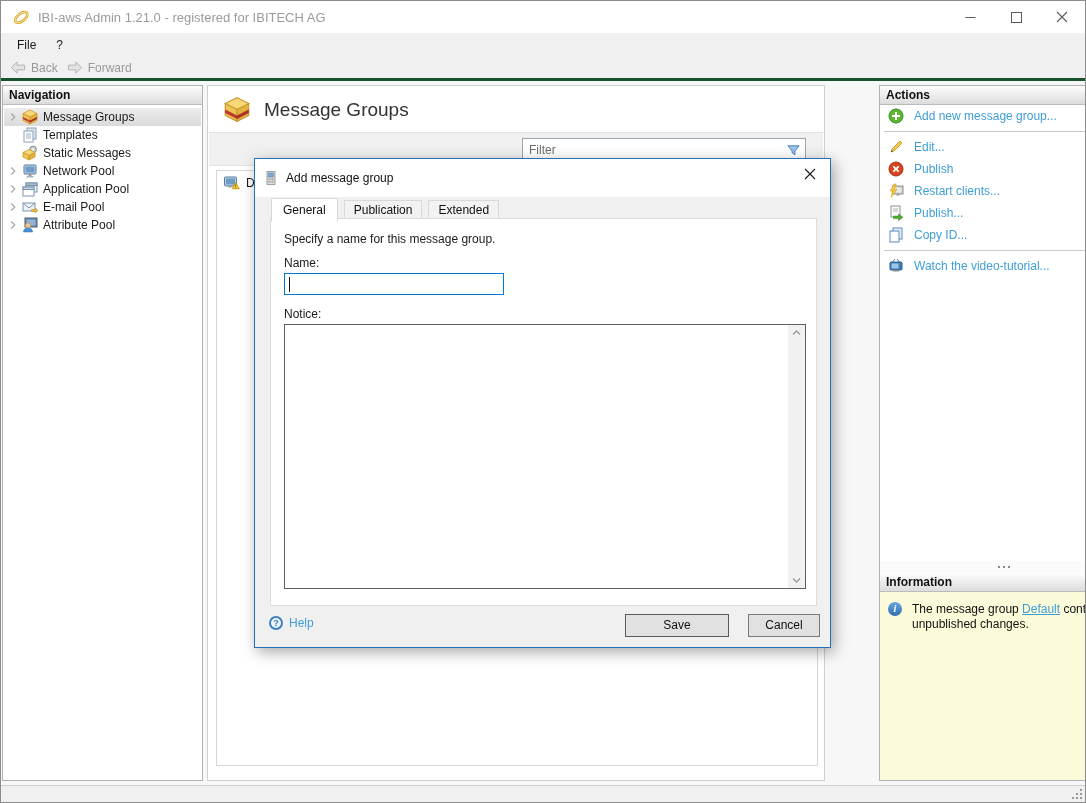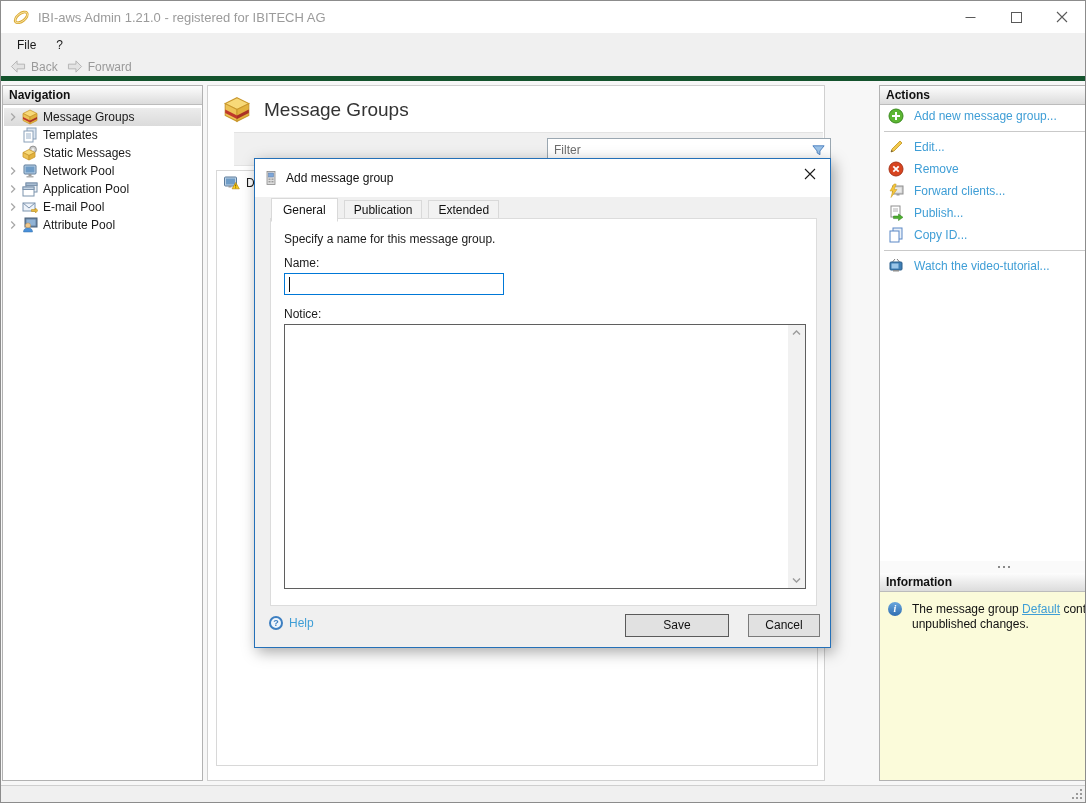--- a/index.html
+++ b/index.html
@@ -10,21 +10,21 @@
   
   .titlebar { position:absolute; left:0; top:0; right:0; height:32px; background:#fff; display:flex; align-items:center; }
   .app-icon { width:18px; height:18px; margin:0 8px 0 11px; }
   .win-title { font-size:13px; color:#9b9b9b; }
   .win-controls { position:absolute; right:0; top:0; height:32px; display:flex; }
   .win-btn { width:46px; height:32px; display:flex; align-items:center; justify-content:center; }
 
   
   .menubar { position:absolute; left:0; top:32px; right:0; height:24px; background:#f0f0f0; display:flex; align-items:flex-start; }
   .menu-item { padding:0 10px; height:24px; line-height:24px; }
-  .toolbar { position:absolute; left:0; top:56px; right:0; height:24px; background:#f0f0f0; display:flex; align-items:center; border-bottom:5px solid #14532d; }
+  .toolbar { position:absolute; left:0; top:56px; right:0; height:24px; background:#f0f0f0; display:flex; align-items:center; border-bottom:3px solid #14532d; }
   .tool-btn { display:flex; align-items:center; gap:4px; margin-left:8px; color:#9a9a9a; }
   .tool-btn svg { width:18px; height:15px; }
 
   
   .content { position:absolute; left:0; top:80px; right:0; height:706px; background:#f7f7f7; }
   .panel { position:absolute; background:#fff; }
   .panel-header { height:19px; line-height:18px; padding:0 6px; font-weight:bold; color:#111;
     background:linear-gradient(#fdfdfd,#dcdcdc); border-bottom:1px solid #bcbcbc; }
 
   
@@ -34,21 +34,21 @@
   .tree-row.selected { background:linear-gradient(#ececec,#dbdbdb); }
   .expander { width:18px; height:16px; flex:0 0 18px; display:flex; align-items:center; justify-content:center; }
   .tree-icon { width:16px; height:16px; flex:0 0 16px; margin-right:5px; }
   .tree-label { white-space:nowrap; }
 
   
   #main-panel { left:206px; top:4px; width:618px; height:696px; border:1px solid #d0d0d0; }
   .main-title { position:absolute; left:14px; top:10px; display:flex; align-items:center; gap:12px; }
   .main-title svg { width:30px; height:27px; }
   .main-title .txt { font-size:19px; color:#333; }
-  .filter-strip { position:absolute; left:1px; right:1px; top:46px; height:34px; background:#f0f0f0; border-top:1px solid #e3e3e3; border-bottom:1px solid #e3e3e3;margin-left:25px; }
+  .filter-strip { position:absolute; left:1px; right:1px; top:46px; height:34px; background:#f0f0f0; border-top:1px solid #e3e3e3; border-bottom:1px solid #e3e3e3; }
   .filter-box { position:absolute; left:313px; top:5px; width:284px; height:24px; background:#fff; border:1px solid #9aa7b1; }
   .filter-box input { position:absolute; left:6px; top:1px; width:250px; height:20px; border:none; outline:none; font-size:12px; font-family:inherit; color:#333; background:transparent; }
   .filter-box input::placeholder { color:#6e6e6e; opacity:1; }
   .filter-funnel { position:absolute; right:4px; top:4px; width:15px; height:15px; }
   .list-box { position:absolute; left:8px; top:84px; width:602px; height:596px; border:1px solid #d8d8d8; background:#fff; }
   .list-row { display:flex; align-items:center; gap:6px; padding:4px 0 0 6px; }
   .list-row svg { width:17px; height:16px; }
 
   
   #right-panel { left:830px; top:4px; width:251px; height:696px; border:1px solid #b2b2b2; display:flex; flex-direction:column;margin-left:48px; }
@@ -305,30 +305,30 @@
             <polygon points="3,13 4,10 12,2 14,4 6,12" fill="#f2c94c" stroke="#b8860b" stroke-width="0.7"></polygon>
             <polygon points="3,13 3.7,11 5,12.3" fill="#4a4a4a"></polygon>
             </svg>
           <span>Edit...</span>
         </div>
         <div class="action-item">
           <svg viewBox="0 0 16 16">
             <circle cx="8" cy="8" r="7" fill="#d8441f" stroke="#a83318"></circle>
             <path d="M5.3 5.3 L10.7 10.7 M10.7 5.3 L5.3 10.7" stroke="#fff" stroke-width="1.8"></path>
             </svg>
-          <span>Remove</span>
+          <span>Publish</span>
         </div>
         <div class="action-item">
           <svg viewBox="0 0 16 16">
             <rect x="4.5" y="3" width="10.5" height="8" fill="#cfcfcf" stroke="#8f8f8f"></rect>
             <rect x="6" y="4.5" width="7.5" height="5" fill="#e9e9e9"></rect>
             <rect x="8.5" y="11" width="3" height="1.5" fill="#9a9a9a"></rect>
             <polygon points="6,1 2,8 4.6,8 3,14.5 9,6.5 6.2,6.5 8.2,1" fill="#f5c53c" stroke="#c79a18" stroke-width="0.5"></polygon>
             </svg>
-          <span>Forward clients...</span>
+          <span>Restart clients...</span>
         </div>
         <div class="action-item">
           <svg viewBox="0 0 16 16">
             <rect x="3" y="1" width="9" height="11" fill="#fff" stroke="#8f8f8f"></rect>
             <line x1="5" y1="4" x2="10" y2="4" stroke="#b0b0b0"></line>
               <line x1="5" y1="6" x2="10" y2="6" stroke="#b0b0b0"></line>
             <polygon points="5.5,11 10.5,11 10.5,9 15,12.3 10.5,15.6 10.5,13.6 5.5,13.6" fill="#4caf2e" stroke="#2e7d1b" stroke-width="0.5"></polygon>
             </svg>
           <span>Publish...</span>
         </div>

